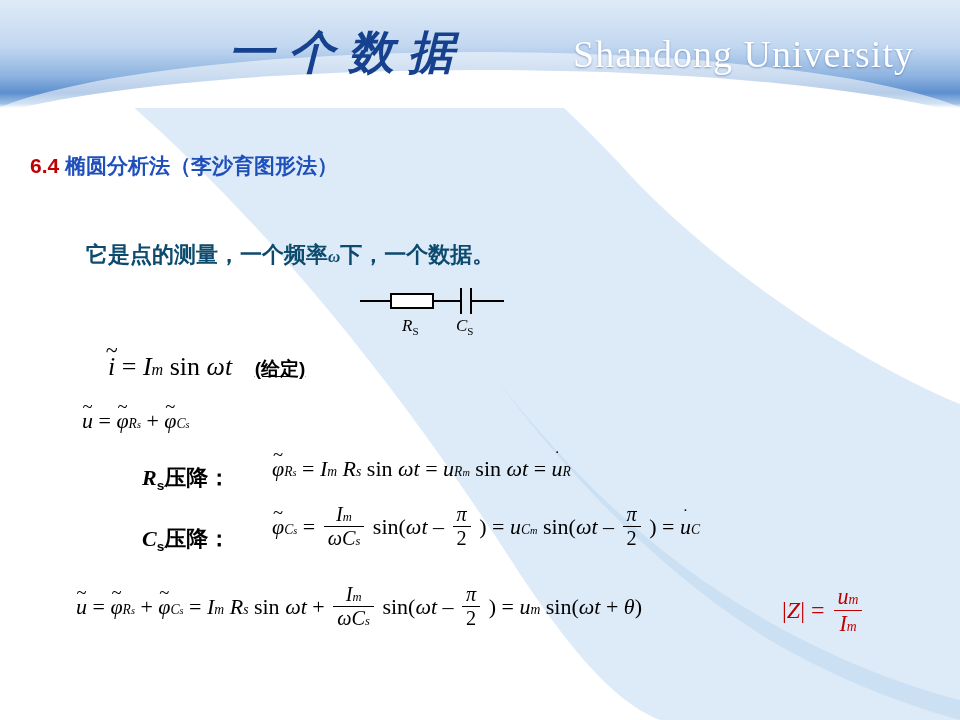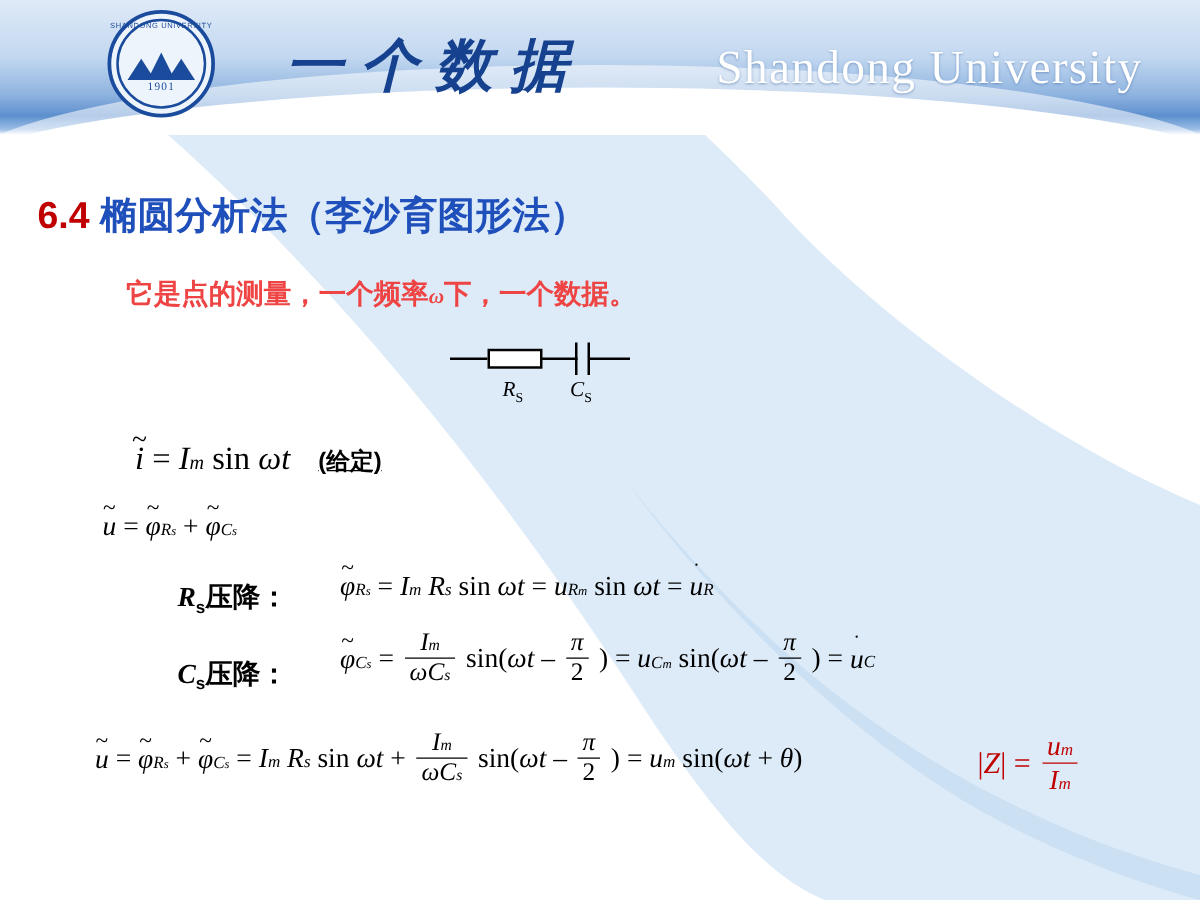--- a/index.html
+++ b/index.html
@@ -128,47 +128,46 @@
     left: 0; top: 104px;
     width: 960px; height: 616px;
     overflow: hidden;
     pointer-events: none;
   }
 
   
   .title {
     position: absolute;
     left: 30px; top: 152px;
-    font-size: 30px;
+    font-size: 21px;
     font-weight: bold;
     color: #c00000;
     white-space: nowrap;
   }
   .title .num { color: #c00000; }
   .title .cn { color: #1f4fbb; }
 
   .subtitle {
     position: absolute;
-    left: 86px; top: 220px;
+    left: 86px; top: 240px;
     font-size: 22px;
     font-weight: bold;
-    color: #ef4444;
-    white-space: nowrap;
-    margin-left: 15px;
+    color: #0c4a6e;
+    white-space: nowrap;
   }
   .subtitle .omega {
     font-family: "Liberation Serif", serif;
     font-style: italic;
     font-size: 17px;
   }
 
   
   .circuit {
     position: absolute;
-    left: 360px; top: 272px;
+    left: 360px; top: 286px;
     width: 150px; height: 52px; text-align: right;
   }
   .circuit .wire {
     position: absolute;
     top: 14px;
     height: 2px;
     background: #000;
   }
   .circuit .res {
     position: absolute;
@@ -263,31 +262,20 @@
       <path d="M 130 0 C 300 150 430 330 520 470 C 580 560 620 600 660 616 L 960 616 L 960 300 C 840 250 700 150 620 60 C 590 28 570 10 560 0 Z" fill="#d7e7f7" opacity="0.85"></path>
       <path d="M 150 0 C 330 180 470 380 560 520 C 610 595 640 612 660 616 L 560 616 C 520 560 470 470 420 380 C 330 220 230 90 150 0 Z" fill="#ffffff" opacity="0.0"></path>
       <path d="M 960 616 L 960 596 C 860 570 760 520 680 460 C 600 400 540 330 500 280 C 560 360 650 460 760 530 C 820 568 900 600 960 616 Z" fill="#bcd6ef" opacity="0.5"></path>
     </svg>
   </div>
 
   <div class="header">
     <div class="header-swoosh"></div>
     <div class="header-swoosh2"></div>
 
-    <div class="logo">
-      <div class="ring-outer"></div>
-      <div class="ring-inner"></div>
-      <div class="toptext">SHANDONG UNIVERSITY</div>
-      <div class="mountains">
-        <div class="m m1"></div>
-        <div class="m m2"></div>
-        <div class="m m3"></div>
-      </div>
-      <div class="year">1901</div>
-    </div>
 
     <div class="cn-name">一个数据</div>
     <div class="en-name">Shandong University</div>
   </div>
 
   <div class="title">
     <span class="num">6.4</span>
     <span class="cn">椭圆分析法（李沙育图形法）</span>
   </div>
 

